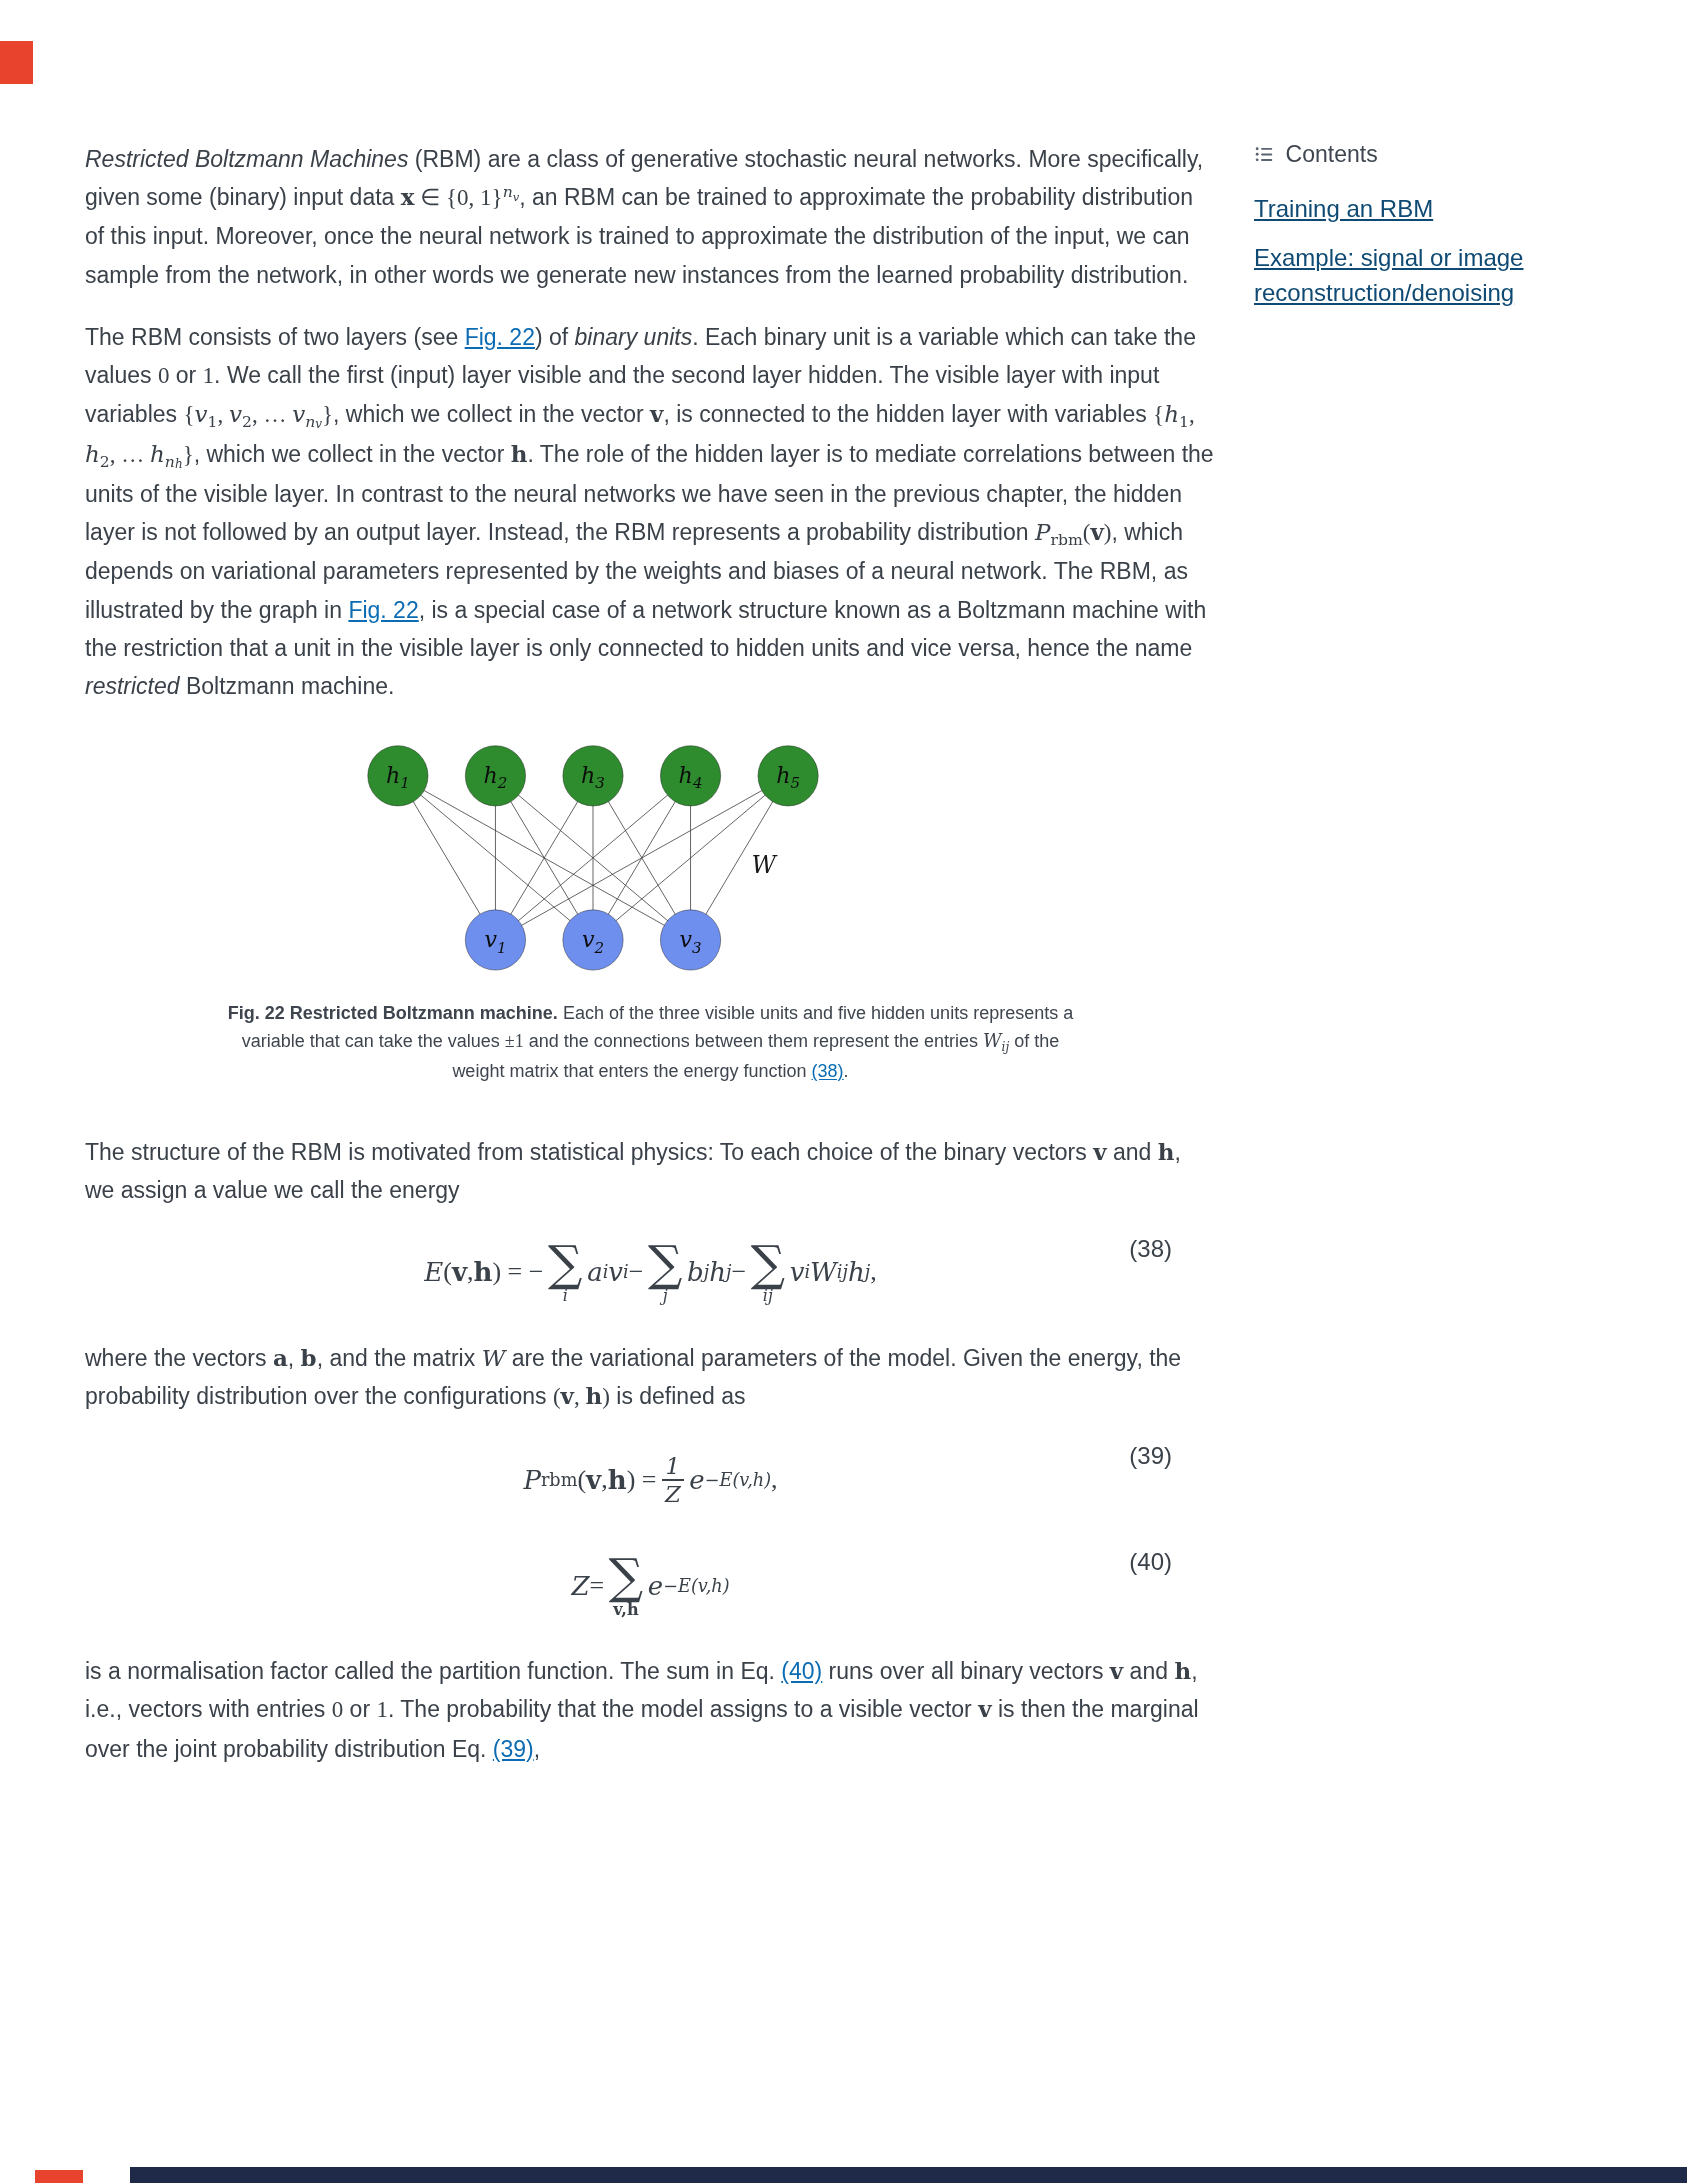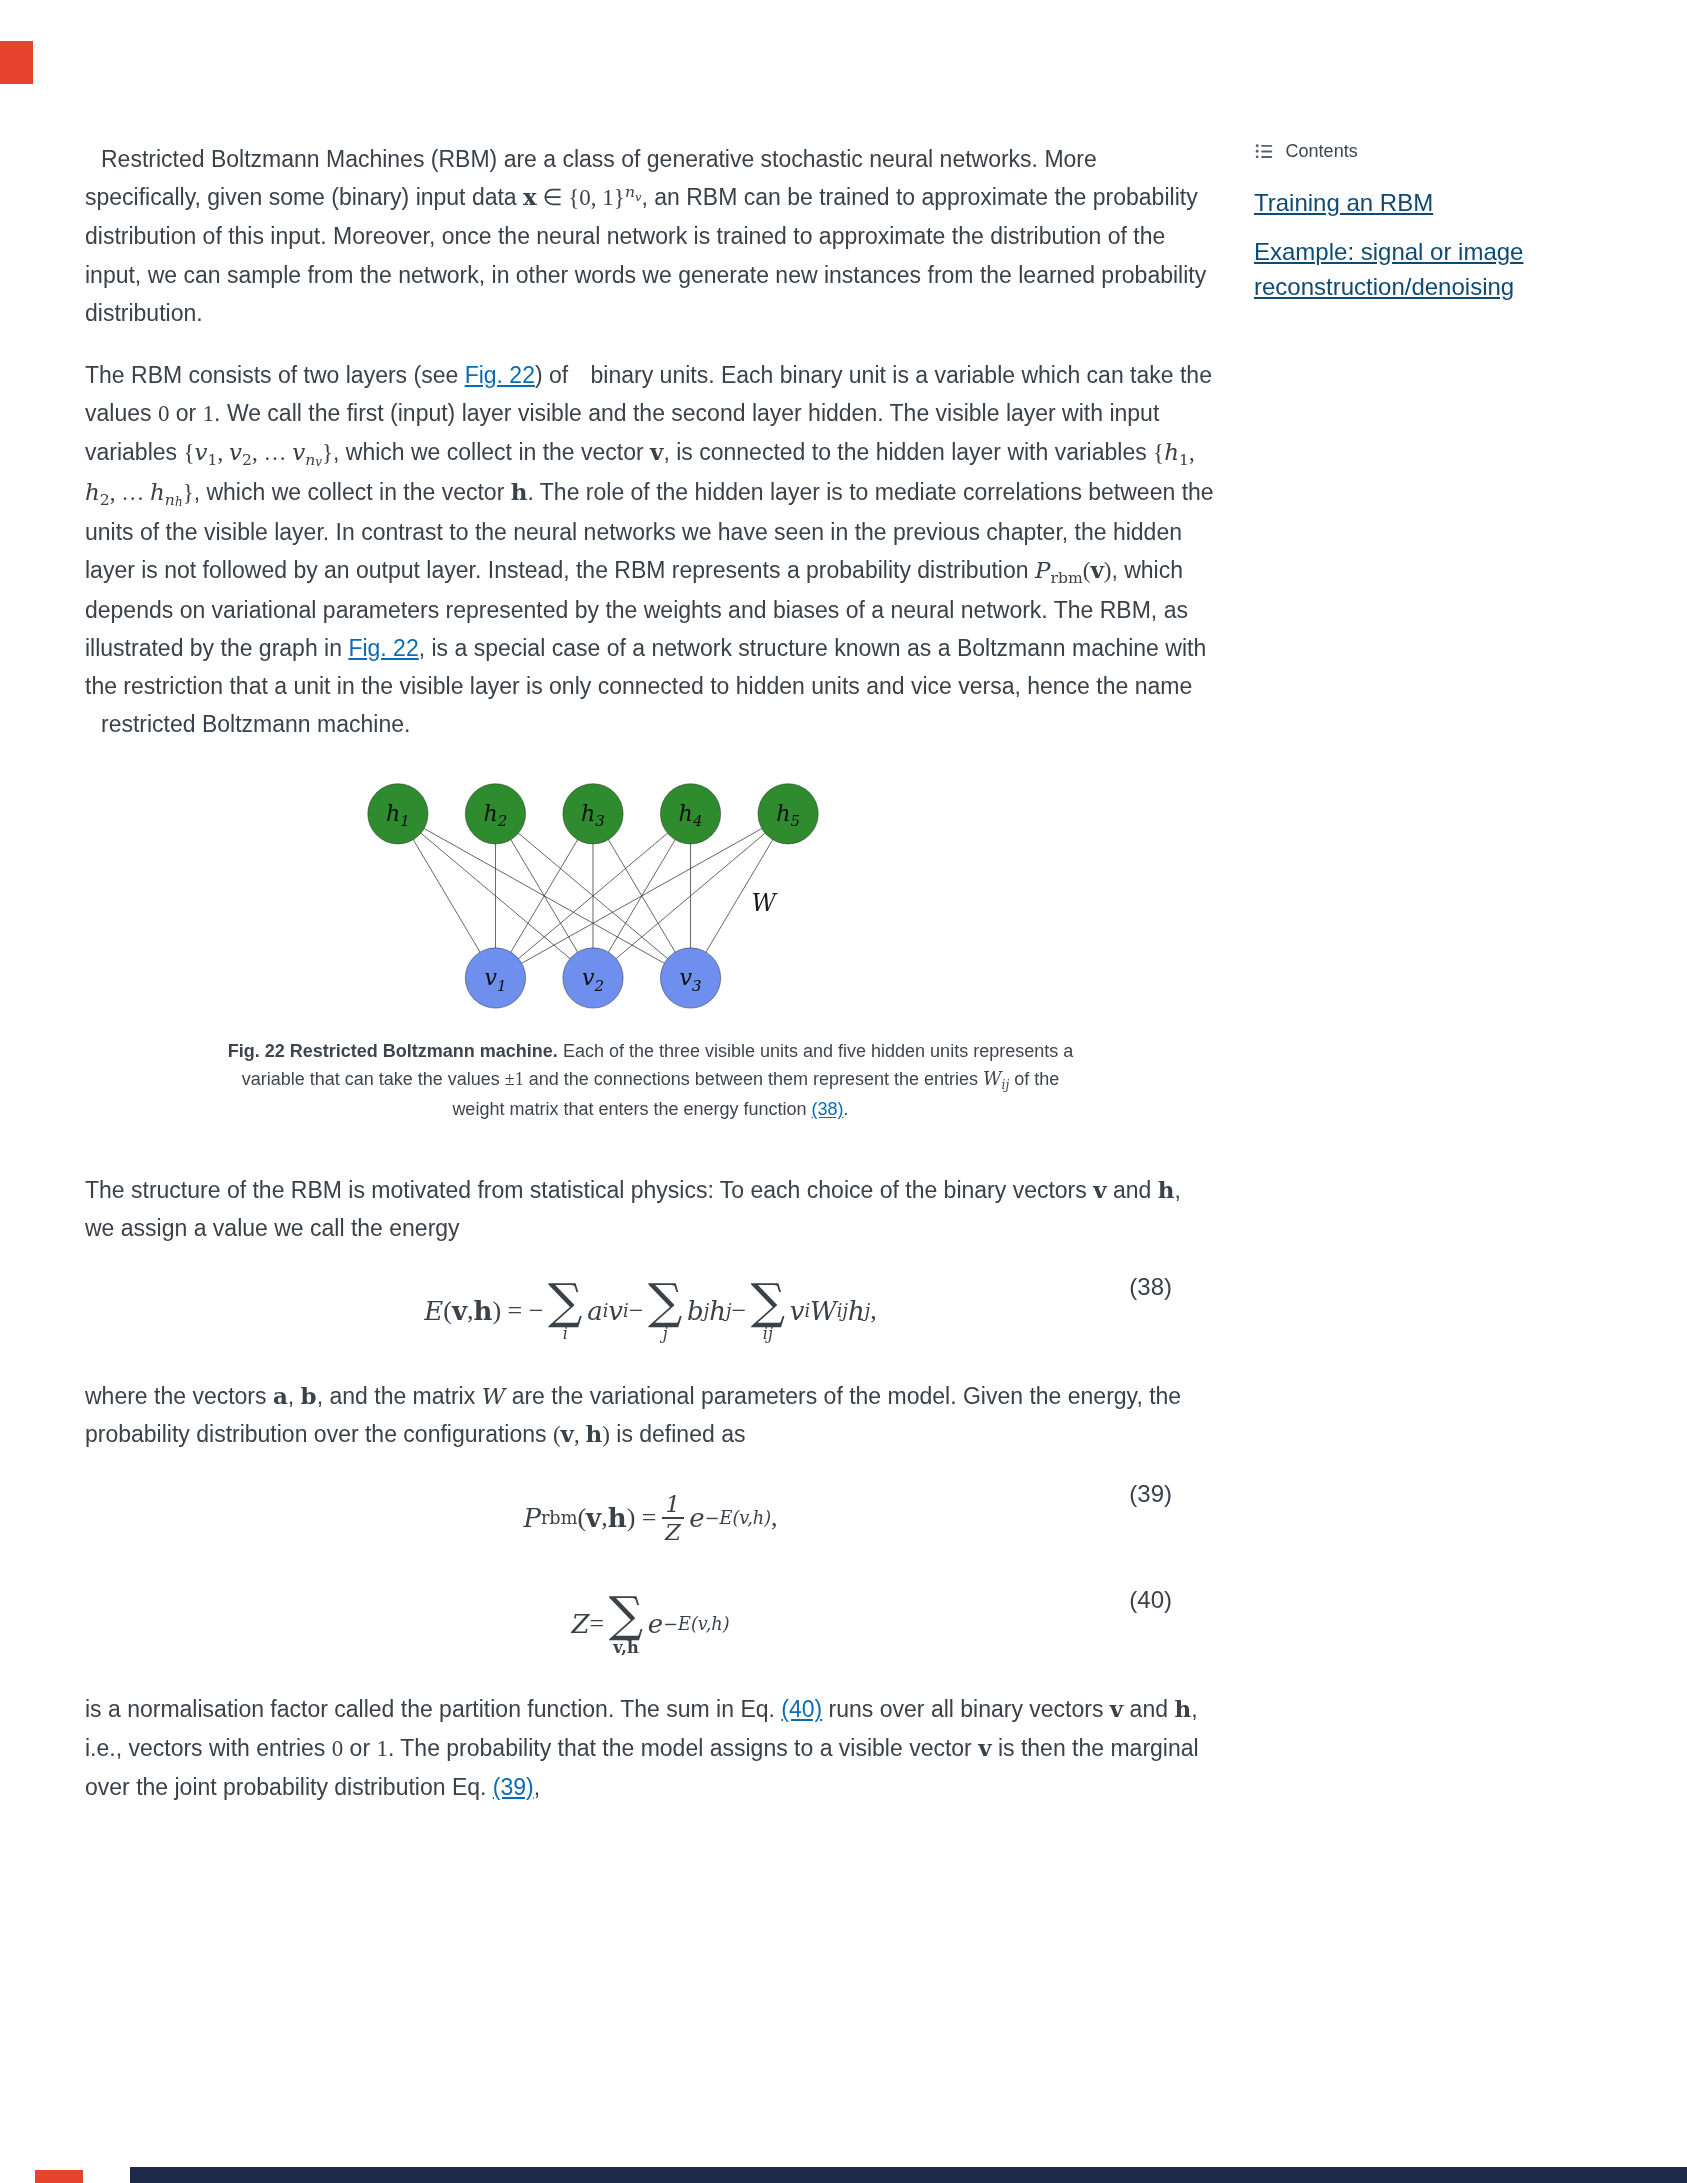--- a/index.html
+++ b/index.html
@@ -12,21 +12,21 @@
 
   
   .top-red{position:absolute;left:0;top:41px;width:33px;height:43px;background:var(--red);}
   .footer-red{position:absolute;left:35px;bottom:0;width:48px;height:12.7px;background:var(--red);}
   .footer-navy{position:absolute;left:130px;right:0;bottom:0;height:16px;background:var(--navy);}
 
   .main{position:absolute;left:85px;top:140px;width:1131px;}
   h1{font-size:51px;font-weight:500;color:#1b1e24;margin:0 0 33px 0;letter-spacing:-0.4px;line-height:1.1;}
   p.body-p{font-size:23px;line-height:1.66;margin:0 0 24px 0;}
 
-  .it{margin-left:16px;}
+  .it{font-style:italic;}
   .bo{font-weight:bold;}
   .xref{color:var(--link);text-decoration:underline;text-underline-offset:2.4px;cursor:pointer;}
   .mi{font-family:"DejaVu Serif","Liberation Serif",serif;font-style:italic;}
   .mbf{font-family:"DejaVu Serif","Liberation Serif",serif;font-weight:bold;}
   .mro{font-family:Liberation Serif, serif;}
   .msub{font-family:"DejaVu Serif",serif;font-style:italic;font-size:0.68em;vertical-align:-0.3em;}
   .msubr{font-family:"DejaVu Serif",serif;font-style:normal;font-size:0.68em;vertical-align:-0.3em;}
   .msub2{font-family:"DejaVu Serif",serif;font-style:italic;font-size:0.52em;vertical-align:-0.5em;}
   .msup{font-family:"DejaVu Serif",serif;font-style:italic;font-size:0.68em;vertical-align:0.5em;}
   .msup2{font-family:"DejaVu Serif",serif;font-style:italic;font-size:0.5em;vertical-align:0.38em;}
@@ -48,21 +48,21 @@
   .wlab{font-family:"DejaVu Serif","Liberation Serif",serif;font-style:italic;font-size:30px;fill:#1a1a1a;}
 
   .caption{font-size:18px;line-height:1.56;color:#3e454e;text-align:center;max-width:857px;margin:20.6px auto 48px auto;}
 
   .eq{position:relative;text-align:center;font-size:26px;color:var(--text);margin:14.3px 0 27px 0;min-height:79px;
       display:flex;align-items:center;justify-content:center;}
   .eq-body{display:inline-flex;align-items:center;}
   .eq-label{position:absolute;right:44px;top:1.6px;font-size:24px;color:var(--text);}
 
   .toc{position:absolute;left:1254px;top:141px;width:341px;}
-  .toc-header{display:flex;align-items:center;gap:11px;font-size:18px;color:#3f4650;margin-bottom:24px;}
+  .toc-header{display:flex;align-items:center;gap:11px;font-size:23px;color:#3f4650;margin-bottom:24px;}
   .toc-icon{display:inline-flex;}
   .toc-link{display:block;font-size:24px;line-height:1.45;color:var(--toc-link);text-decoration:underline;
     text-underline-offset:2.4px;margin-bottom:14.3px;cursor:pointer;}
 </style>
 </head>
 <body>
 
 <div class="page">
 
   <div class="top-red"></div>

